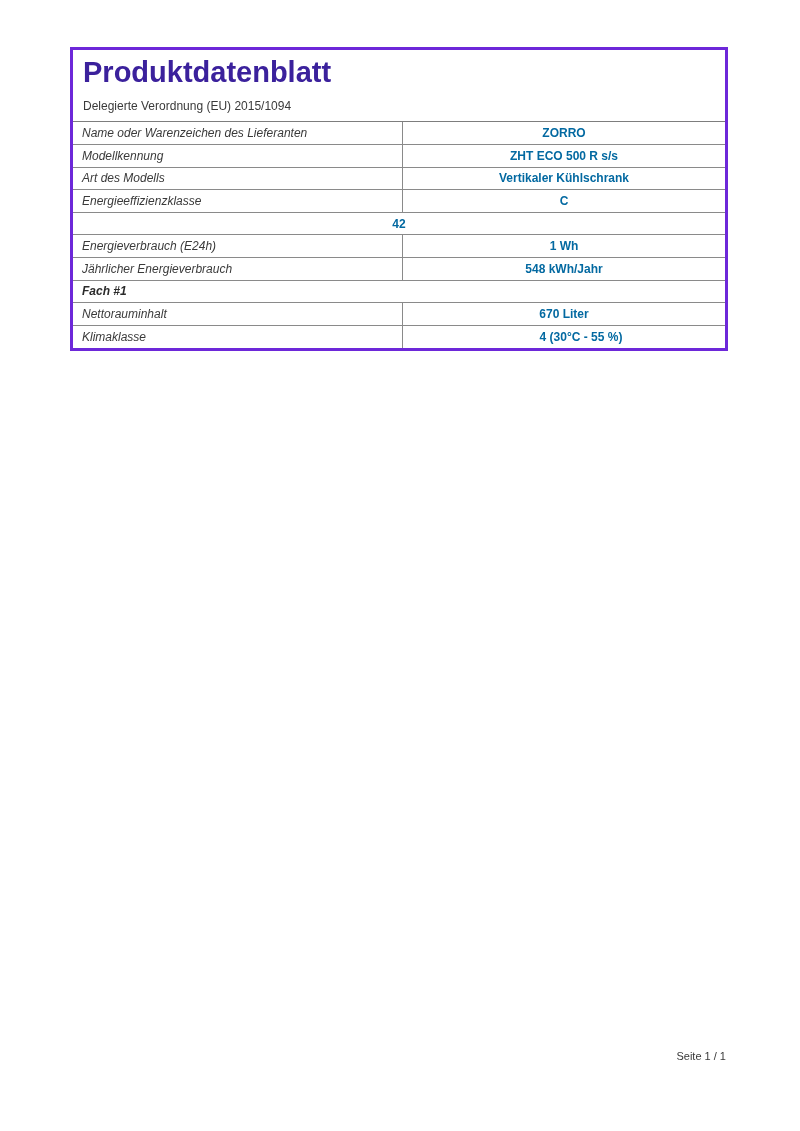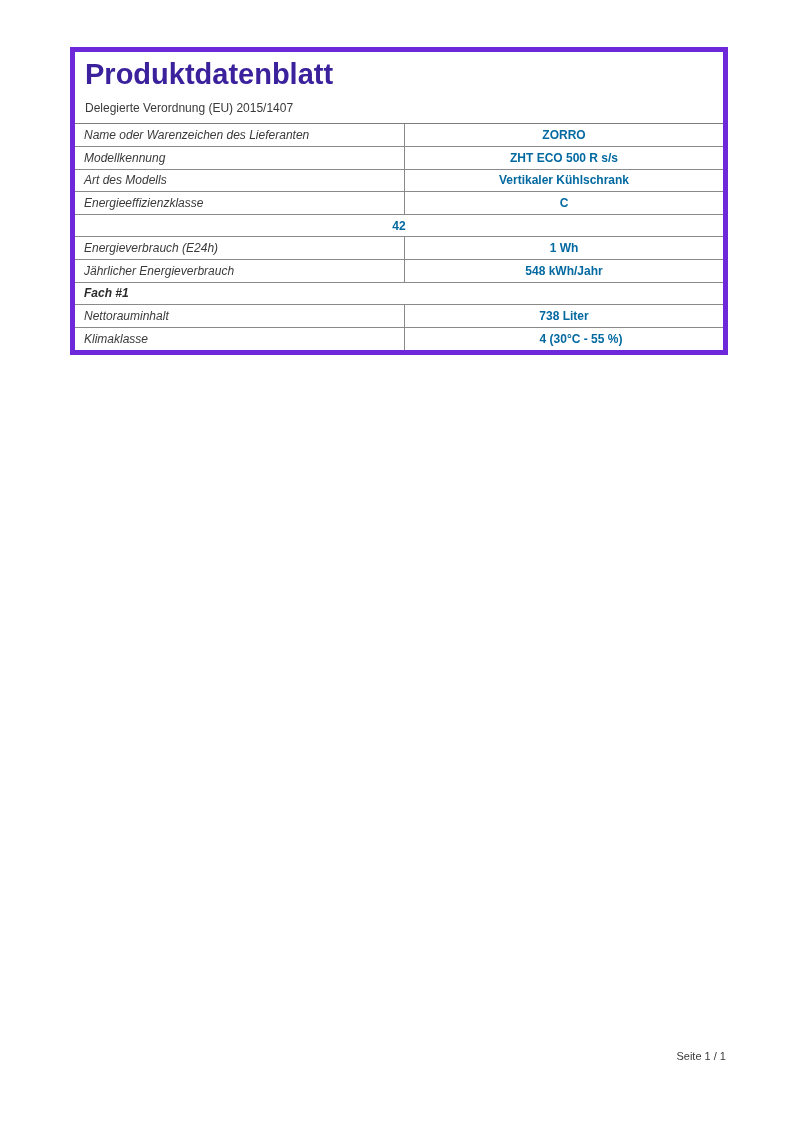--- a/index.html
+++ b/index.html
@@ -13,21 +13,21 @@
     width: 800px;
     height: 1131px;
     background: #ffffff;
     overflow: hidden;
   }
   .sheet {
     position: absolute;
     left: 70px;
     top: 47px;
     width: 658px;
-    border: 5px solid #6d28d9;
+    border: 3px solid #6d28d9;
     box-sizing: border-box;
     background: #ffffff;
   }
   .title-block {
     padding: 6px 10px 8px 10px;
     border-bottom: 1px solid #7d7d7d;
   }
   .doc-title {
     font-size: 29px;
     font-weight: bold;
@@ -87,21 +87,21 @@
 </style>
 </head>
 <body>
 
 <div class="page">
 
   <div class="sheet">
 
     <div class="title-block">
       <div class="doc-title">Produktdatenblatt</div>
-      <div class="doc-subtitle">Delegierte Verordnung (EU) 2015/1407</div>
+      <div class="doc-subtitle">Delegierte Verordnung (EU) 2015/1094</div>
     </div>
 
     <div class="trow">
       <div class="tlabel">Name oder Warenzeichen des Lieferanten</div>
       <div class="tvalue">ZORRO</div>
     </div>
 
     <div class="trow">
       <div class="tlabel">Modellkennung</div>
       <div class="tvalue">ZHT ECO 500 R s/s</div>
@@ -130,21 +130,21 @@
       <div class="tlabel">Jährlicher Energieverbrauch</div>
       <div class="tvalue">548 kWh/Jahr</div>
     </div>
 
     <div class="trow section">
       <div class="tlabel">Fach #1</div>
     </div>
 
     <div class="trow">
       <div class="tlabel">Nettorauminhalt</div>
-      <div class="tvalue">738 Liter</div>
+      <div class="tvalue">670 Liter</div>
     </div>
 
     <div class="trow">
       <div class="tlabel">Klimaklasse</div>
       <div class="tvalue">4 (30°C - 55 %)</div>
     </div>
 
   </div>
 
   <div class="footer">Seite 1 / 1</div>

